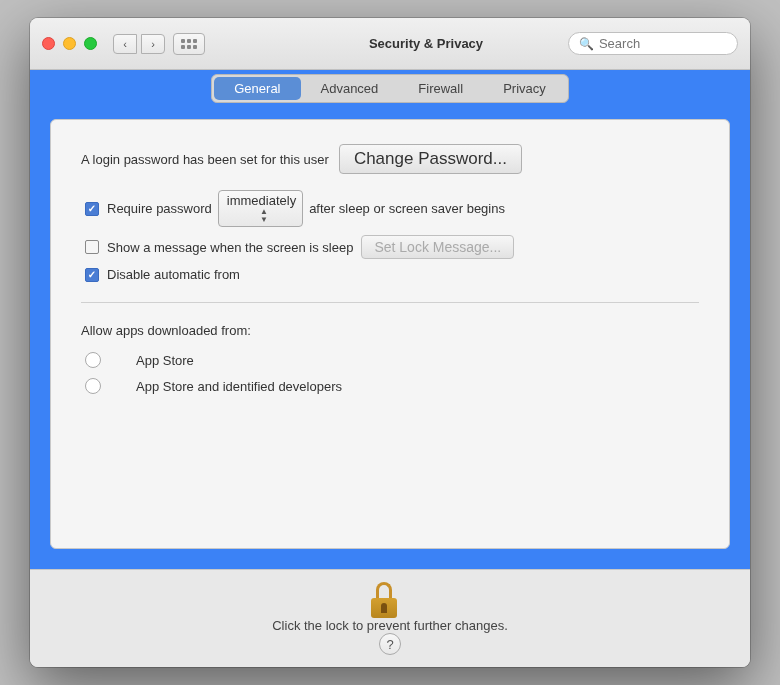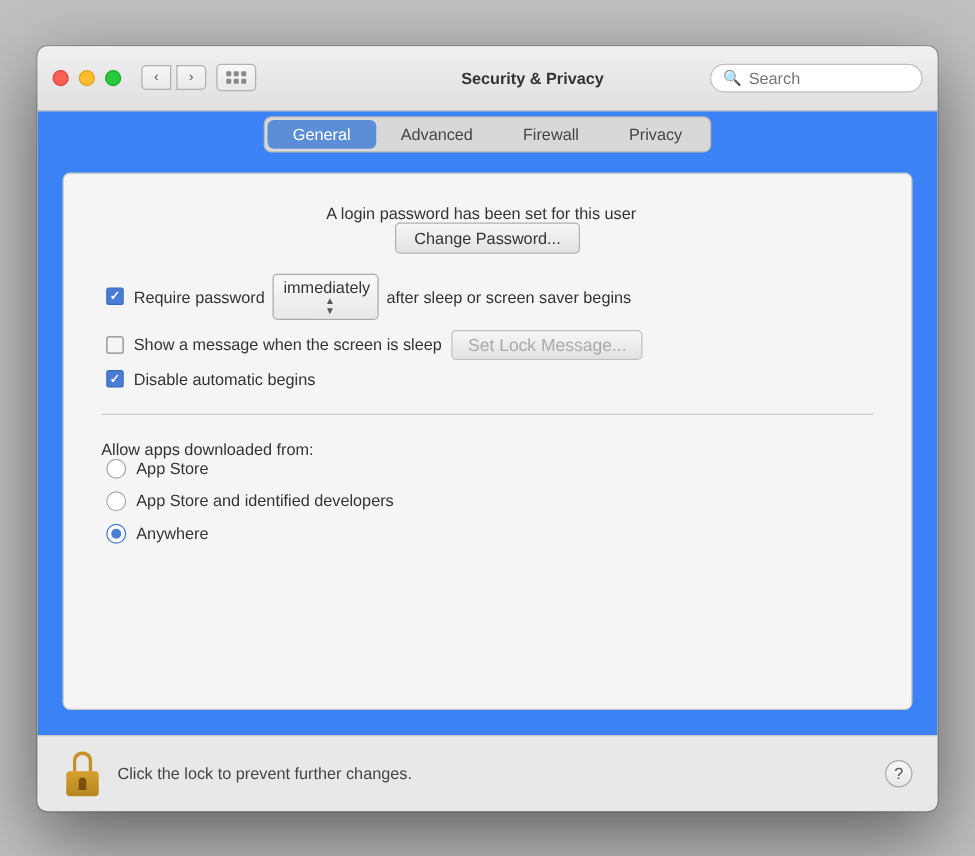--- a/index.html
+++ b/index.html
@@ -179,34 +179,33 @@
       border-radius: 6px;
       padding: 24px 30px 30px;
       min-height: 430px;
     }
 
     
     .password-row {
       display: flex;
       align-items: center;
       margin-bottom: 16px;
-      flex-direction: column;
     }
 
     .password-label {
       color: #333;
       margin-right: 10px;
     }
 
     .change-password-btn {
       background: linear-gradient(to bottom, #f7f7f7, #e2e2e2);
       border: 1px solid #b0b0b0;
       border-radius: 4px;
       padding: 4px 14px;
-      font-size: 13px;
+      font-size: 17px;
       color: #333;
       cursor: pointer;
     }
 
     
     .checkbox-row {
       display: flex;
       align-items: center;
       margin-bottom: 8px;
       margin-left: 4px;
@@ -279,27 +278,29 @@
     
     .divider {
       border: none;
       border-top: 1px solid #d0d0d0;
       margin: 20px 0;
     }
 
     
     .allow-label {
       color: #333;
+      margin-bottom: 14px;
     }
 
     .radio-row {
       display: flex;
       align-items: center;
       margin-bottom: 10px;
       margin-left: 4px;
+      gap: 27px;
     }
 
     .radio {
       width: 16px;
       height: 16px;
       border: 1.5px solid #aaa;
       border-radius: 50%;
       margin-right: 8px;
       display: flex;
       align-items: center;
@@ -326,20 +327,21 @@
       color: #333;
     }
 
     
     .bottom-bar {
       display: flex;
       align-items: center;
       padding: 12px 20px;
       background: #e8e8e8;
       border-top: 1px solid #c8c8c8;
+      flex-direction: column;
     }
 
     .lock-icon {
       width: 32px;
       height: 36px;
       margin-right: 12px;
       position: relative;
       flex-shrink: 0;
     }
 
@@ -491,41 +493,37 @@
       </div>
 
       <div class="checkbox-row">
         <div class="checkbox"></div>
         <span class="checkbox-label">Show a message when the screen is sleep</span>
         <button class="set-lock-btn">Set Lock Message...</button>
       </div>
 
       <div class="checkbox-row">
         <div class="checkbox checked"></div>
-        <span class="checkbox-label">Disable automatic begins</span>
+        <span class="checkbox-label">Disable automatic from</span>
       </div>
 
       <hr class="divider">
 
       <div class="allow-label">Allow apps downloaded from:</div>
 
       <div class="radio-row">
         <div class="radio"></div>
         <span class="radio-label">App Store</span>
       </div>
 
       <div class="radio-row">
         <div class="radio"></div>
         <span class="radio-label">App Store and identified developers</span>
       </div>
 
-      <div class="radio-row">
-        <div class="radio selected"></div>
-        <span class="radio-label">Anywhere</span>
-      </div>
 
     </div>
   </div>
 
   <div class="bottom-bar">
     <div class="lock-icon">
       <div class="lock-shackle"></div>
       <div class="lock-body">
         <div class="keyhole"></div>
       </div>

